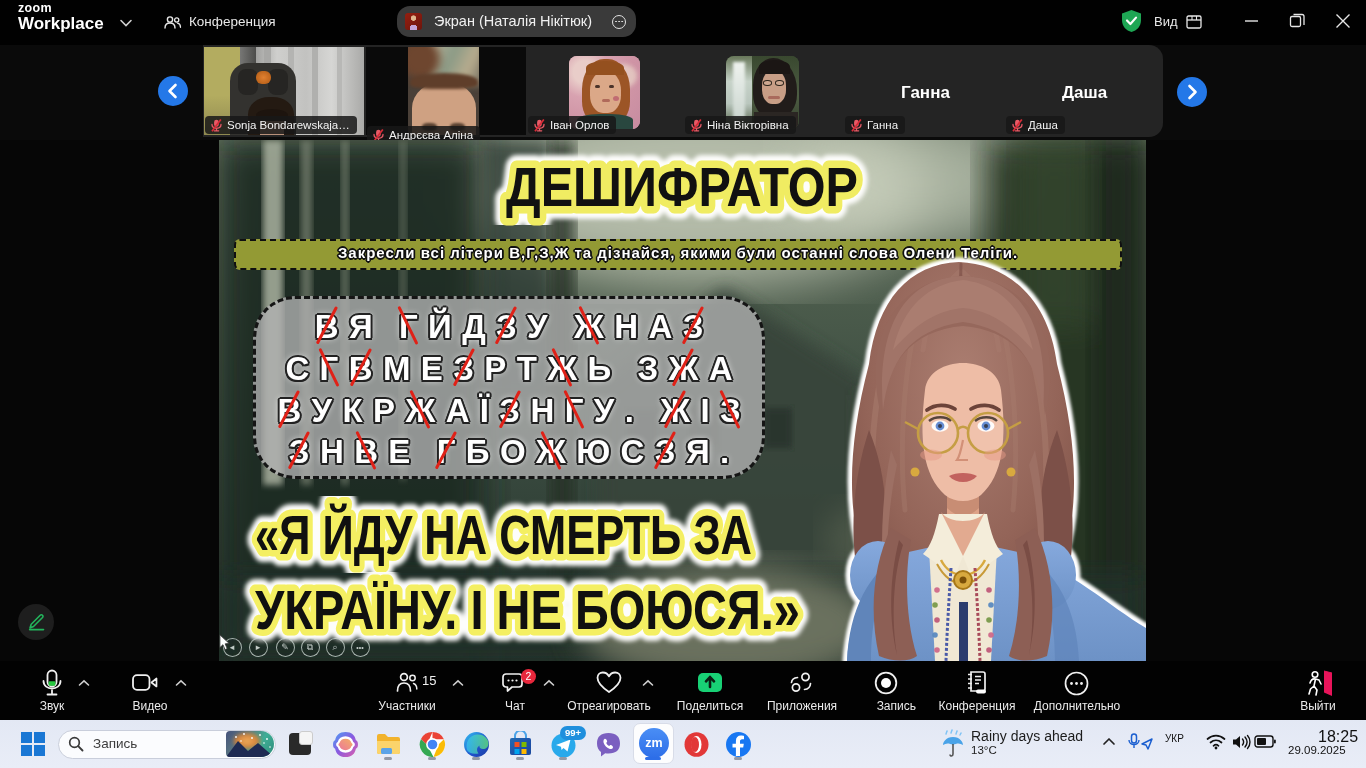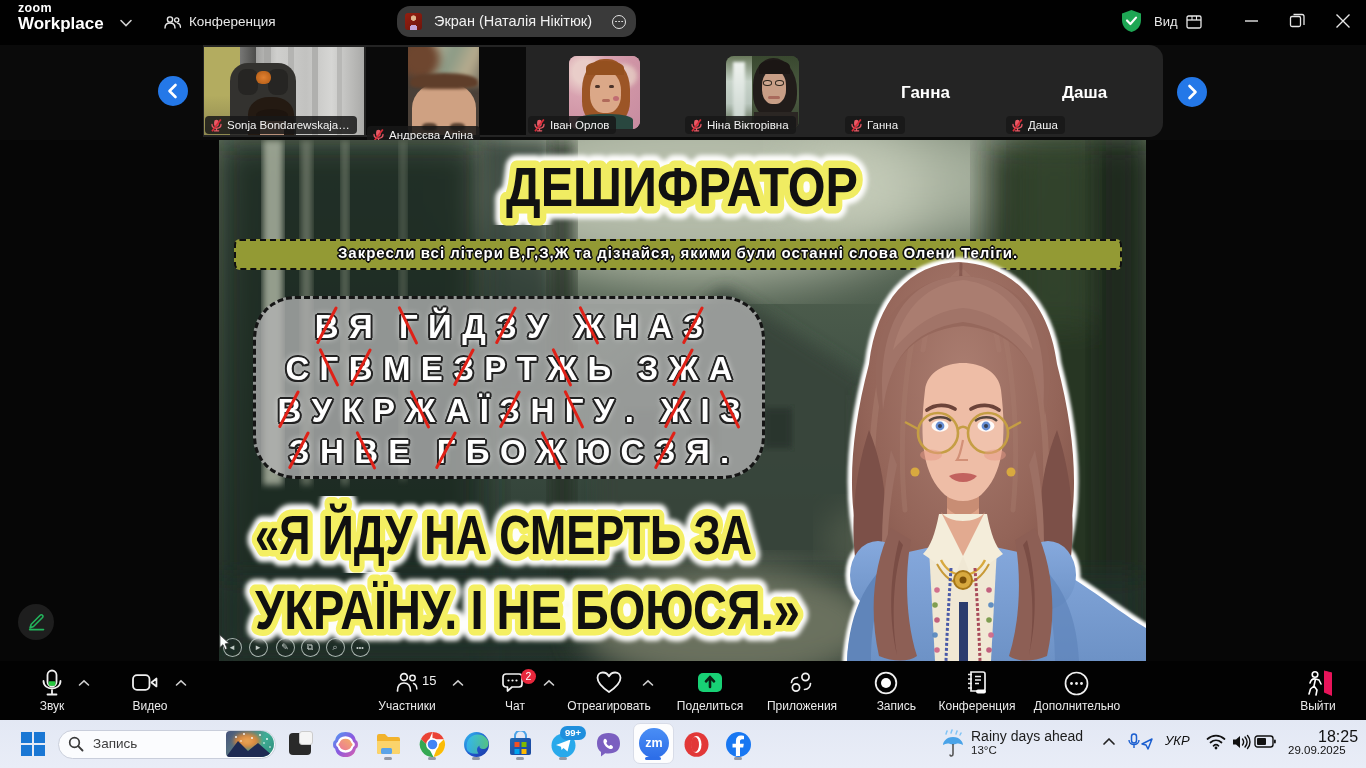--- a/index.html
+++ b/index.html
@@ -647,21 +647,21 @@
     <div class="abs" style="left:971px;top:24px;font-size:11.5px;color:#1c1c1c;">13°C</div>
 
     <svg class="abs" style="left:1102px;top:17px" width="14" height="9" viewBox="0 0 14 9">
         <path d="M2 7 L7 2 L12 7" stroke="#222" stroke-width="1.7" fill="none" stroke-linecap="round" stroke-linejoin="round"></path>
       </svg>
     <svg class="abs" style="left:1128px;top:13px" width="26" height="20" viewBox="0 0 26 20">
       <rect x="3.5" y="1" width="5" height="9" rx="2.5" fill="none" stroke="#1b5fd0" stroke-width="1.5"></rect>
       <path d="M1 7 C1 13 11 13 11 7 M6 12 V15" fill="none" stroke="#1b5fd0" stroke-width="1.4"></path>
       <path d="M14 11 L24 6 L20 16 L18 12 Z" fill="none" stroke="#1b5fd0" stroke-width="1.5" stroke-linejoin="round"></path>
     </svg>
-    <div class="abs" style="left:1165px;top:13px;font-size:13px;color:#111;font-style:italic;">УКР</div>
+    <div class="abs" style="left:1165px;top:13px;font-size:10px;color:#111;">УКР</div>
     <svg class="abs" style="left:1206px;top:14px" width="20" height="16" viewBox="0 0 20 16">
       <path d="M1.5 5 C6.5 0.5 13.5 0.5 18.5 5 M4.5 8.5 C7.8 5.5 12.2 5.5 15.5 8.5 M7.5 11.8 C9 10.5 11 10.5 12.5 11.8" fill="none" stroke="#111" stroke-width="1.7" stroke-linecap="round"></path>
       <circle cx="10" cy="14" r="1.4" fill="#111"></circle>
     </svg>
     <svg class="abs" style="left:1231px;top:14px" width="20" height="16" viewBox="0 0 20 16">
       <path d="M2 5.5 H5 L9 2 V14 L5 10.5 H2 Z" fill="#111"></path>
       <path d="M11.5 5 C13 7 13 9 11.5 11 M14 3 C16.5 6 16.5 10 14 13 M16.5 1.5 C19.8 5 19.8 11 16.5 14.5" fill="none" stroke="#111" stroke-width="1.4" stroke-linecap="round"></path>
     </svg>
     <svg class="abs" style="left:1254px;top:15px" width="22" height="13" viewBox="0 0 22 13">
       <rect x="1" y="1" width="18" height="11" rx="2.5" fill="none" stroke="#111" stroke-width="1.4"></rect>

